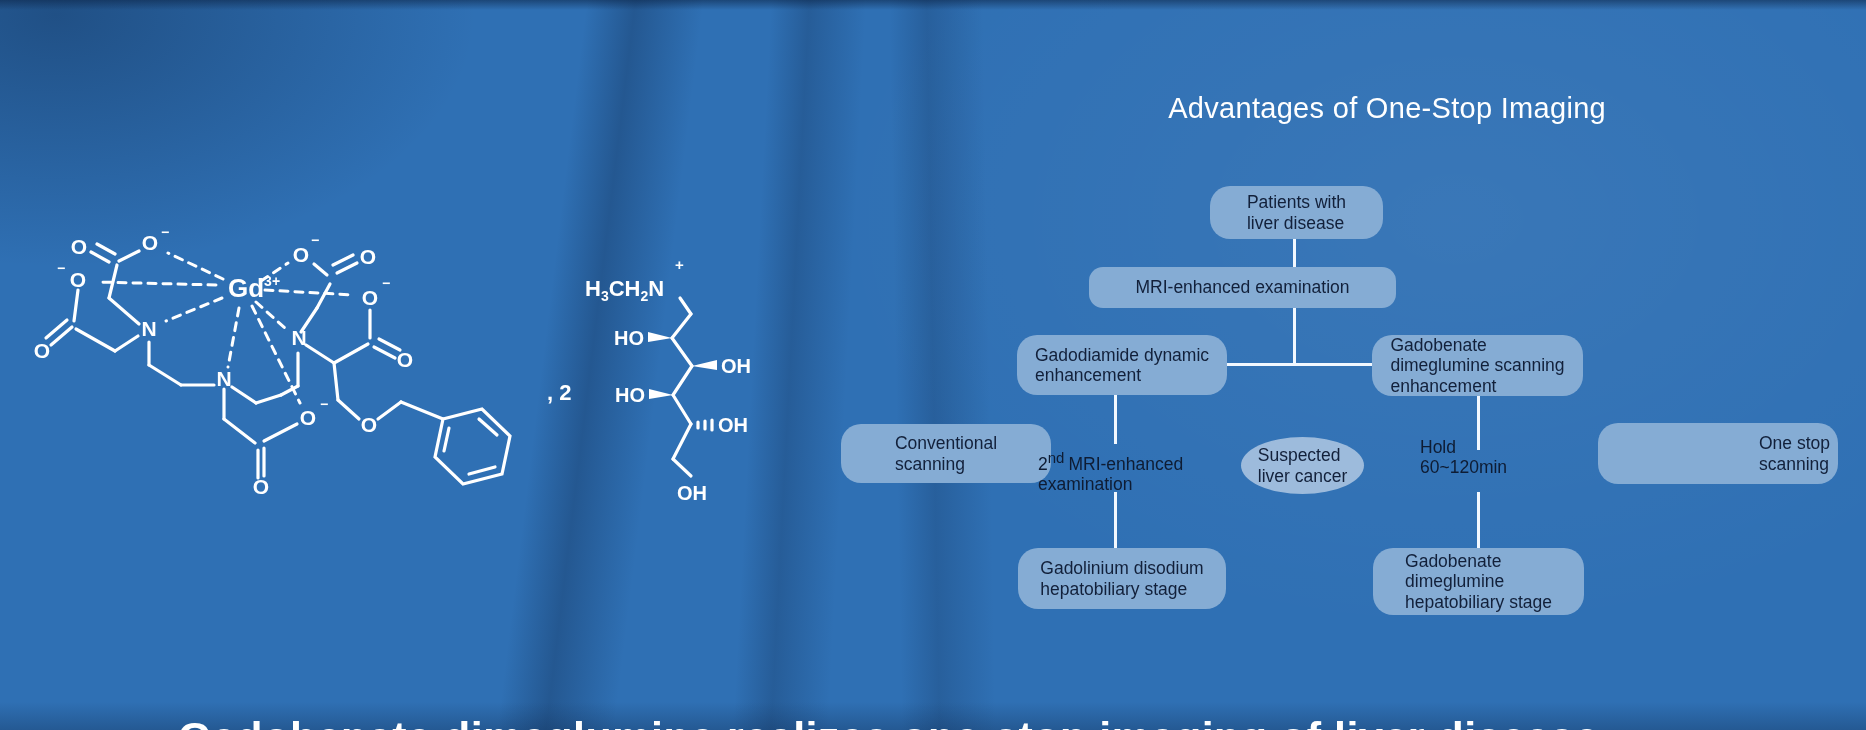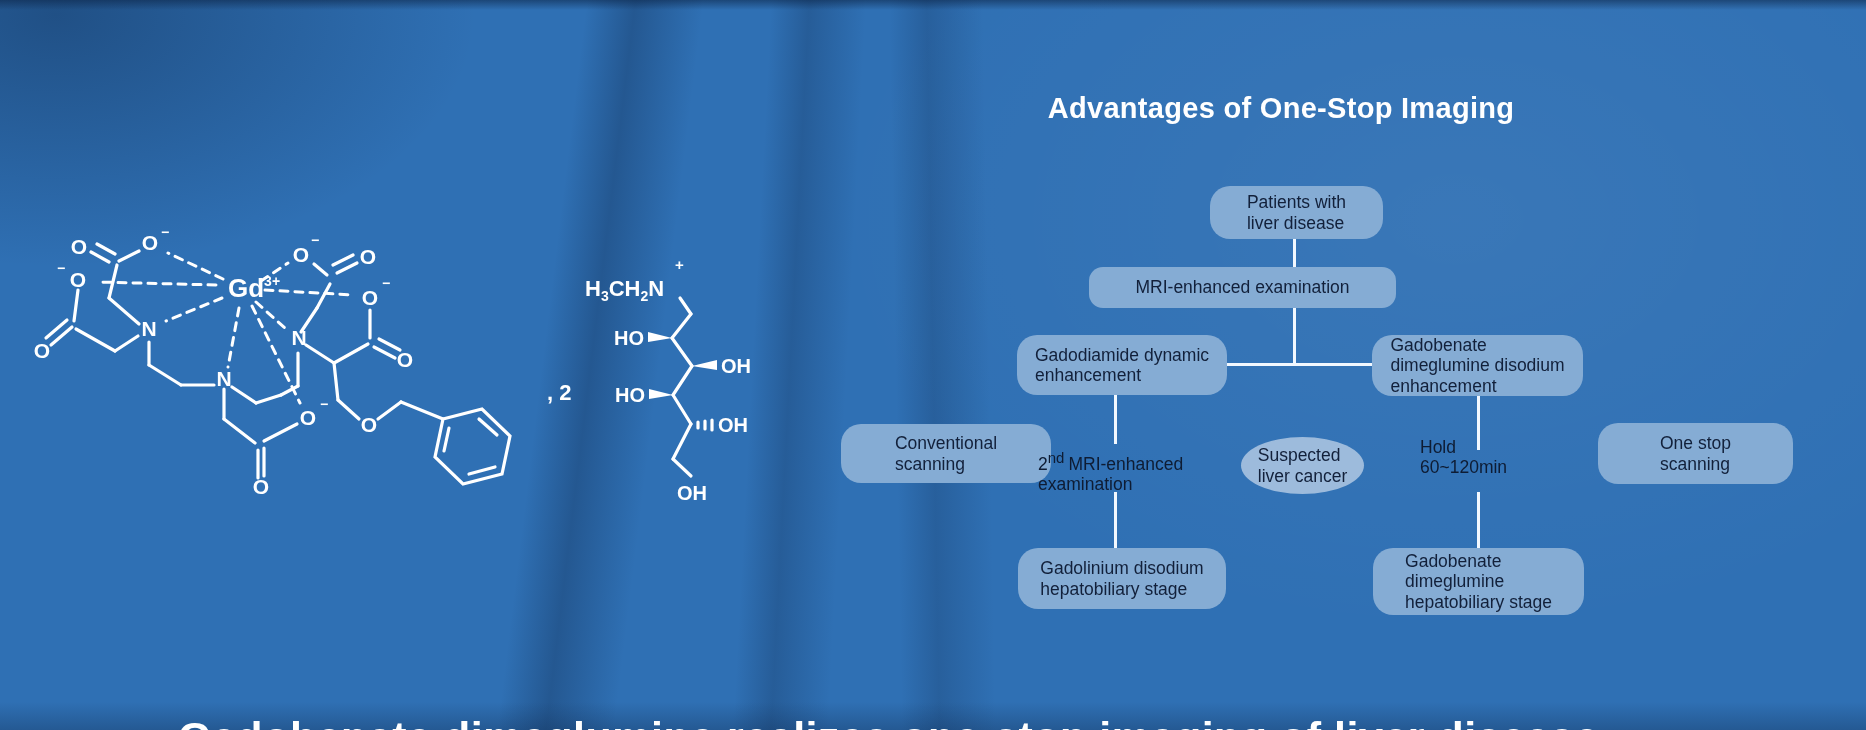--- a/index.html
+++ b/index.html
@@ -10,22 +10,22 @@
     background-image:
       linear-gradient(180deg, rgba(12,36,70,.55) 0px, rgba(12,36,70,0) 10px),
       linear-gradient(0deg, rgba(12,36,70,.30) 0px, rgba(12,36,70,0) 28px),
       radial-gradient(700px 420px at 3% 2%, rgba(10,32,64,.40), rgba(10,32,64,0) 60%),
       linear-gradient(97deg, rgba(0,0,0,0) 30%, rgba(18,48,88,.38) 32.5%, rgba(18,48,88,0) 36%),
       linear-gradient(93deg, rgba(0,0,0,0) 40.5%, rgba(18,48,88,.30) 42.5%, rgba(18,48,88,0) 45.5%),
       linear-gradient(89deg, rgba(0,0,0,0) 48%, rgba(18,48,88,.26) 50%, rgba(18,48,88,0) 53%),
       radial-gradient(900px 600px at 78% 30%, rgba(255,255,255,.05), rgba(255,255,255,0) 70%);
   }
   .title{
-    position:absolute;left:956px;top:92px;width:650px;text-align:center;
-    color:#ffffff;font-size:29px;font-weight:bold;letter-spacing:.3px;
+    position:absolute;left:956px;top:92px;width:650px;text-align:right;
+    color:#ffffff;font-size:29px;font-weight:normal;letter-spacing:.3px;
   }
   .box{
     position:absolute;background:#85acd4;border-radius:20px;
     display:flex;align-items:center;justify-content:center;
     color:#12203a;font-size:17.5px;line-height:1.17;box-sizing:border-box;padding:2px 8px;
   }
   .box .inner{text-align:left;}
   .ln{display:block;}
   .ellipse{border-radius:50%;background:#9dbbdc;}
   .freetext{
@@ -188,21 +188,21 @@
   <div class="box" style="left:1017px;top:335px;width:210px;height:60px;">
     <div class="inner">
         <span class="ln">Gadodiamide dynamic</span>
         <span class="ln">enhancement</span>
       </div>
   </div>
 
   <div class="box" style="left:1372px;top:335px;width:211px;height:61px;">
     <div class="inner">
         <span class="ln">Gadobenate</span>
-        <span class="ln">dimeglumine disodium</span>
+        <span class="ln">dimeglumine scanning</span>
         <span class="ln">enhancement</span>
       </div>
   </div>
 
   <div class="box" style="left:841px;top:424px;width:210px;height:59px;">
     <div class="inner">
         <span class="ln">Conventional</span>
         <span class="ln">scanning</span>
       </div>
   </div>
@@ -217,21 +217,21 @@
         <span class="ln">Suspected</span>
         <span class="ln">liver cancer</span>
       </div>
   </div>
 
   <div class="freetext" style="left:1420px;top:437px;">
     <span>Hold</span><br>
     <span>60~120min</span>
   </div>
 
-  <div class="box" style="left:1598px;top:423px;width:195px;height:61px;">
+  <div class="box" style="left:1598px;top:423px;width:240px;height:61px;justify-content:flex-end;">
     <div class="inner">
         <span class="ln">One stop</span>
         <span class="ln">scanning</span>
       </div>
   </div>
 
   <div class="box" style="left:1018px;top:548px;width:208px;height:61px;">
     <div class="inner">
         <span class="ln">Gadolinium disodium</span>
         <span class="ln">hepatobiliary stage</span>

